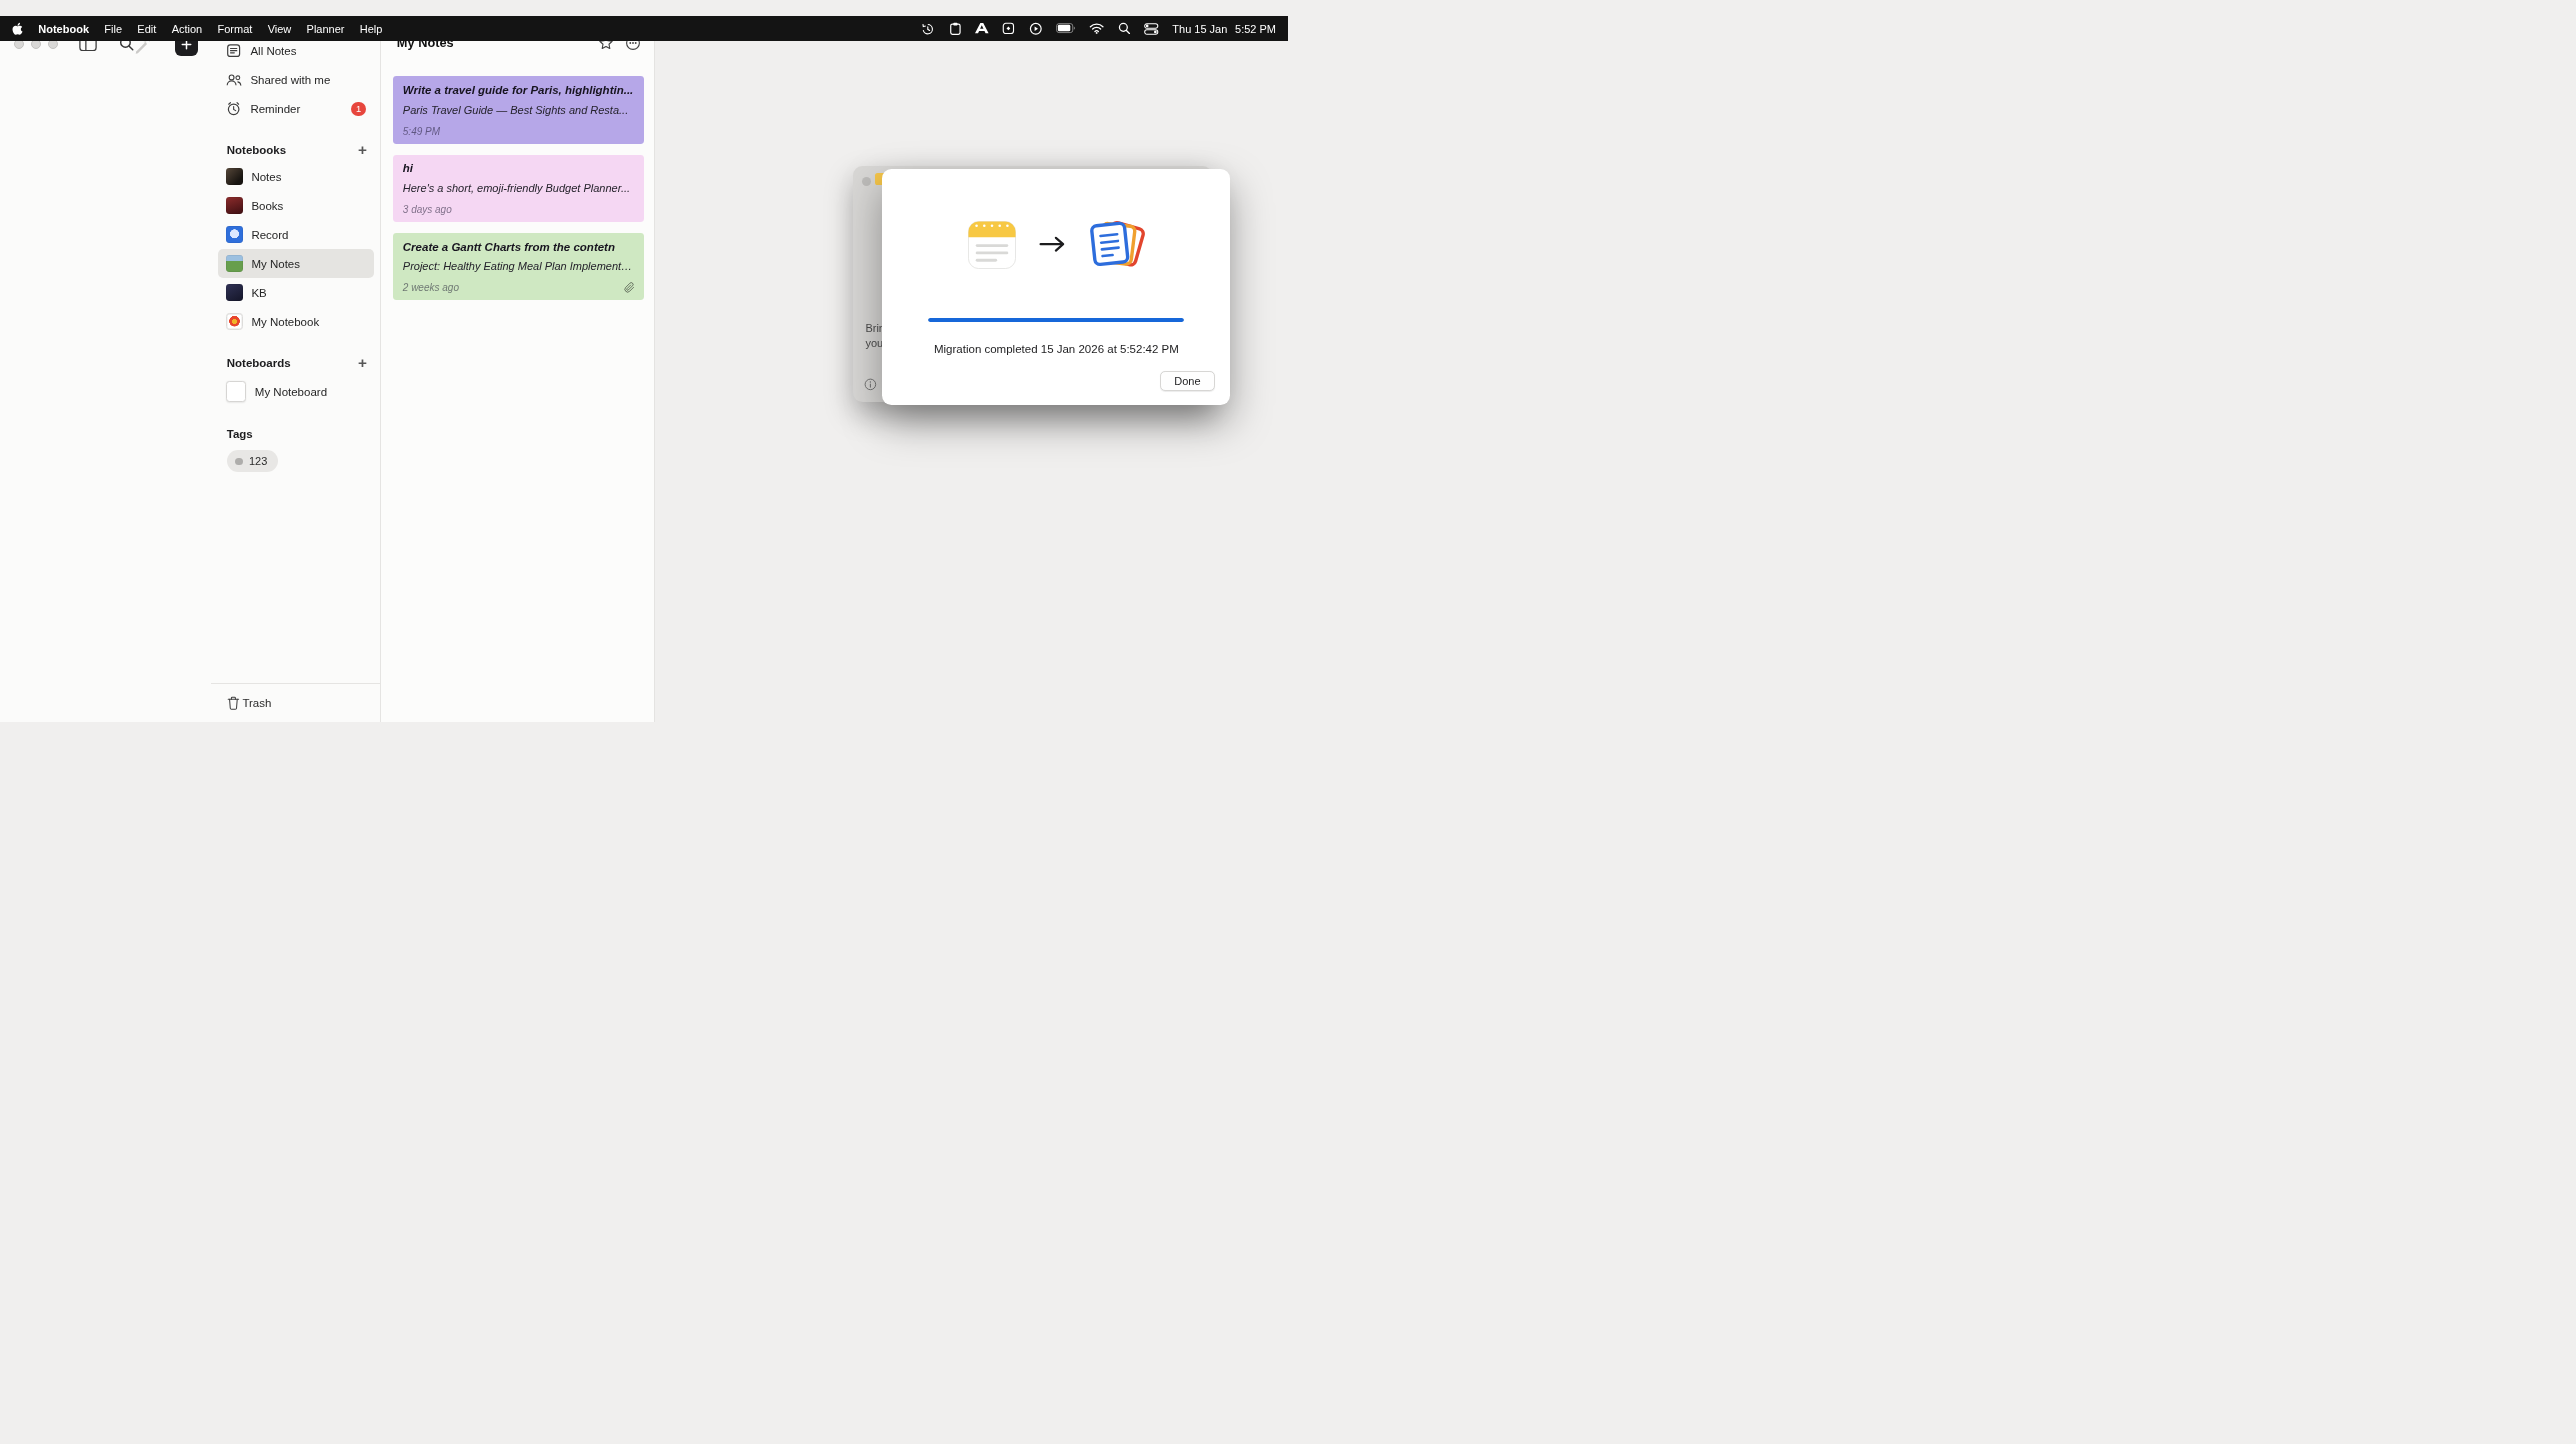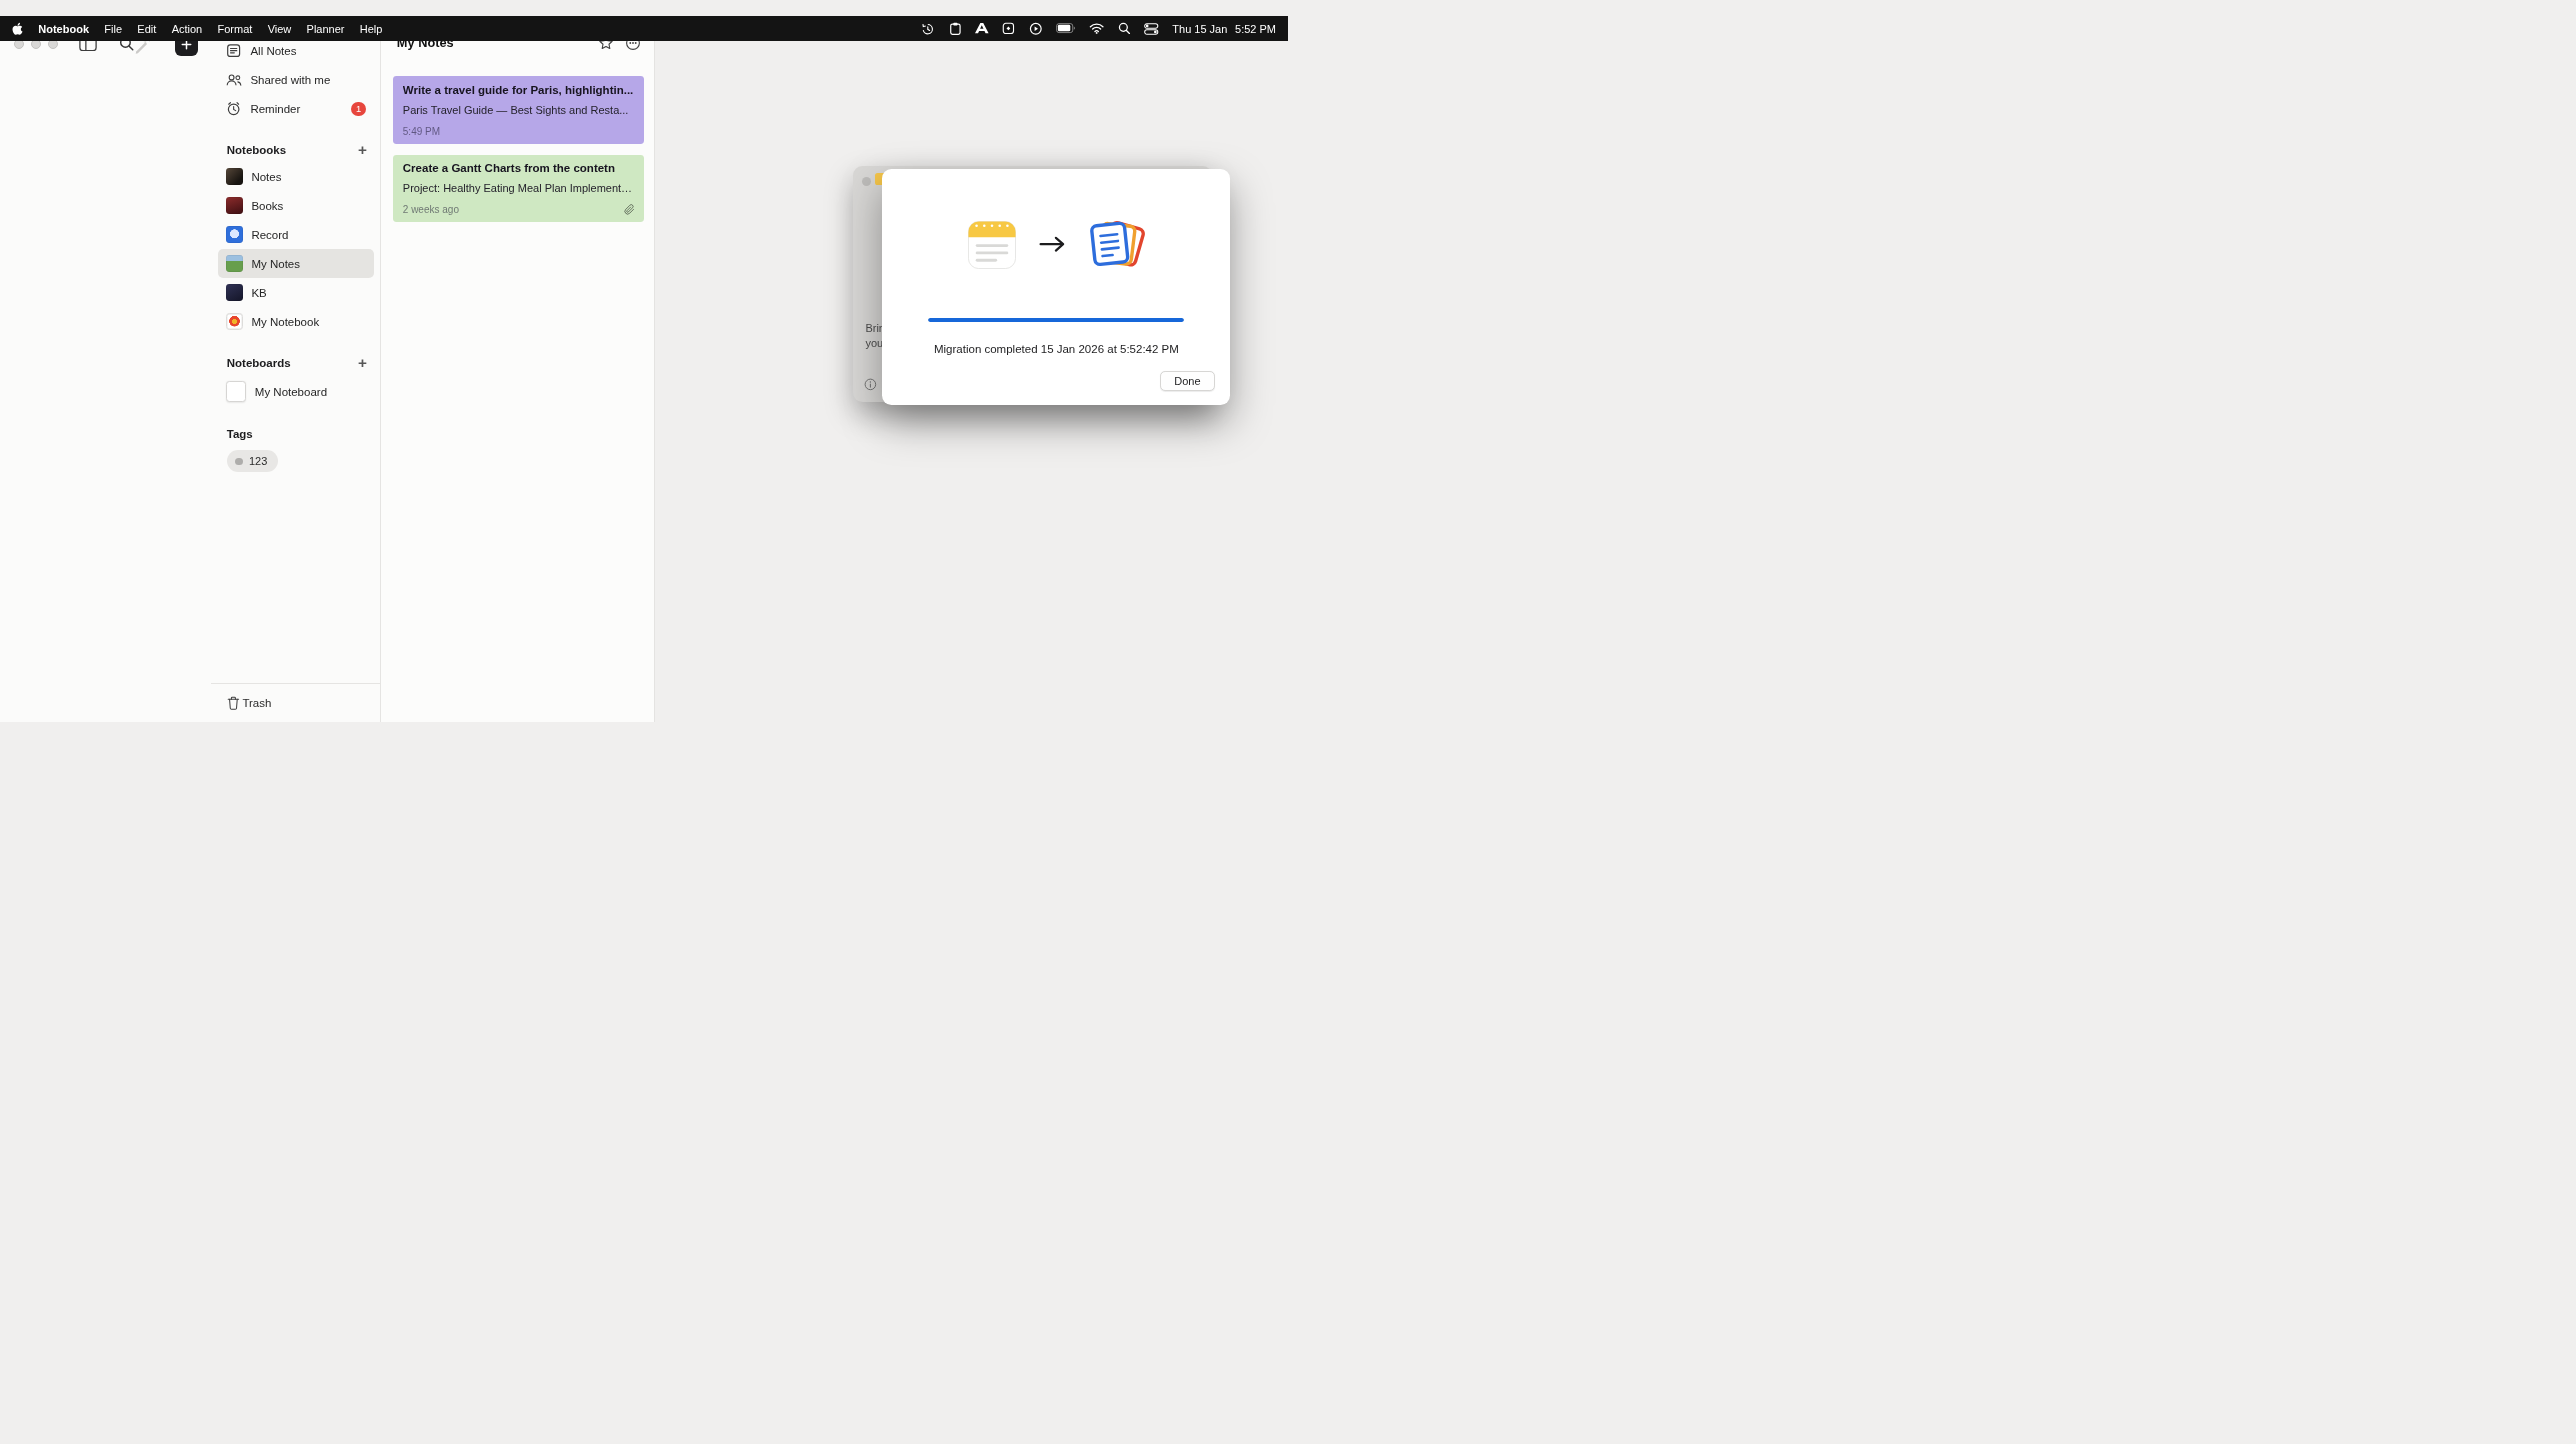--- a/index.html
+++ b/index.html
@@ -73,21 +73,21 @@
   .trash-row { margin-top:auto; border-top:0.9px solid #e5e4e2; height:39px; flex:none;
     display:flex; align-items:center; gap:1px; padding:0 14px; font-size:11.5px; color:#2b2b2b; }
 
   
   .notes-col { width:274px; flex:none; border-right:0.9px solid #e4e3e1;
     background:#fcfcfb; padding:13.6px 10.2px 0 12px; display:flex; flex-direction:column; }
   .notes-head { display:flex; align-items:center; padding:0 3.4px; flex:none; }
   .notes-title { font-size:12.8px; font-weight:700; color:#111; }
   .head-icons { margin-left:auto; display:flex; align-items:center; gap:11px; }
   .cards { margin-top:25.6px; display:flex; flex-direction:column; gap:11px; }
-  .card { border-radius:3.4px; padding:7.7px 9.4px 6.8px; }
+  .card { border-radius:3.4px; padding:7.7px 9.4px 6.8px;font-style:italic; }
   .card-title { font-size:11.5px; font-weight:700; color:#17141f;
     white-space:nowrap; overflow:hidden; text-overflow:ellipsis; }
   .card-snippet { margin-top:7.7px; font-size:11px; color:#24222b;
     white-space:nowrap; overflow:hidden; text-overflow:ellipsis; }
   .card-meta { margin-top:10.2px; display:flex; align-items:center;
     font-size:10px; color:rgba(25,22,45,.55); }
   .clip { margin-left:auto; }
 
   
   .main { flex:1; background:#f0efee; position:relative; }
@@ -363,20 +363,27 @@
       <div class="cards">
 
         <div class="card" style="background: rgb(182, 167, 232);">
           <div class="card-title">Write a travel guide for Paris, highlightin...</div>
           <div class="card-snippet">Paris Travel Guide — Best Sights and Resta...</div>
           <div class="card-meta">
             <span>5:49 PM</span>
           </div>
         </div>
 
+        <div class="card" style="background: rgb(245, 215, 243);">
+          <div class="card-title">hi</div>
+          <div class="card-snippet">Here's a short, emoji-friendly Budget Planner...</div>
+          <div class="card-meta">
+            <span>3 days ago</span>
+          </div>
+        </div>
 
         <div class="card" style="background: rgb(207, 232, 194);">
           <div class="card-title">Create a Gantt Charts from the contetn</div>
           <div class="card-snippet">Project: Healthy Eating Meal Plan Implementa...</div>
           <div class="card-meta">
             <span>2 weeks ago</span>
             <span class="clip">
               <svg width="11" height="11" viewBox="0 0 24 24" fill="none" stroke="rgba(0,0,0,.6)" stroke-width="1.8">
                   <path d="M21.44 11.05l-9.19 9.19a6 6 0 0 1-8.49-8.49l9.19-9.19a4 4 0 1 1 5.66 5.66l-9.2 9.19a2 2 0 0 1-2.83-2.83l8.49-8.48"></path>
                 </svg>

